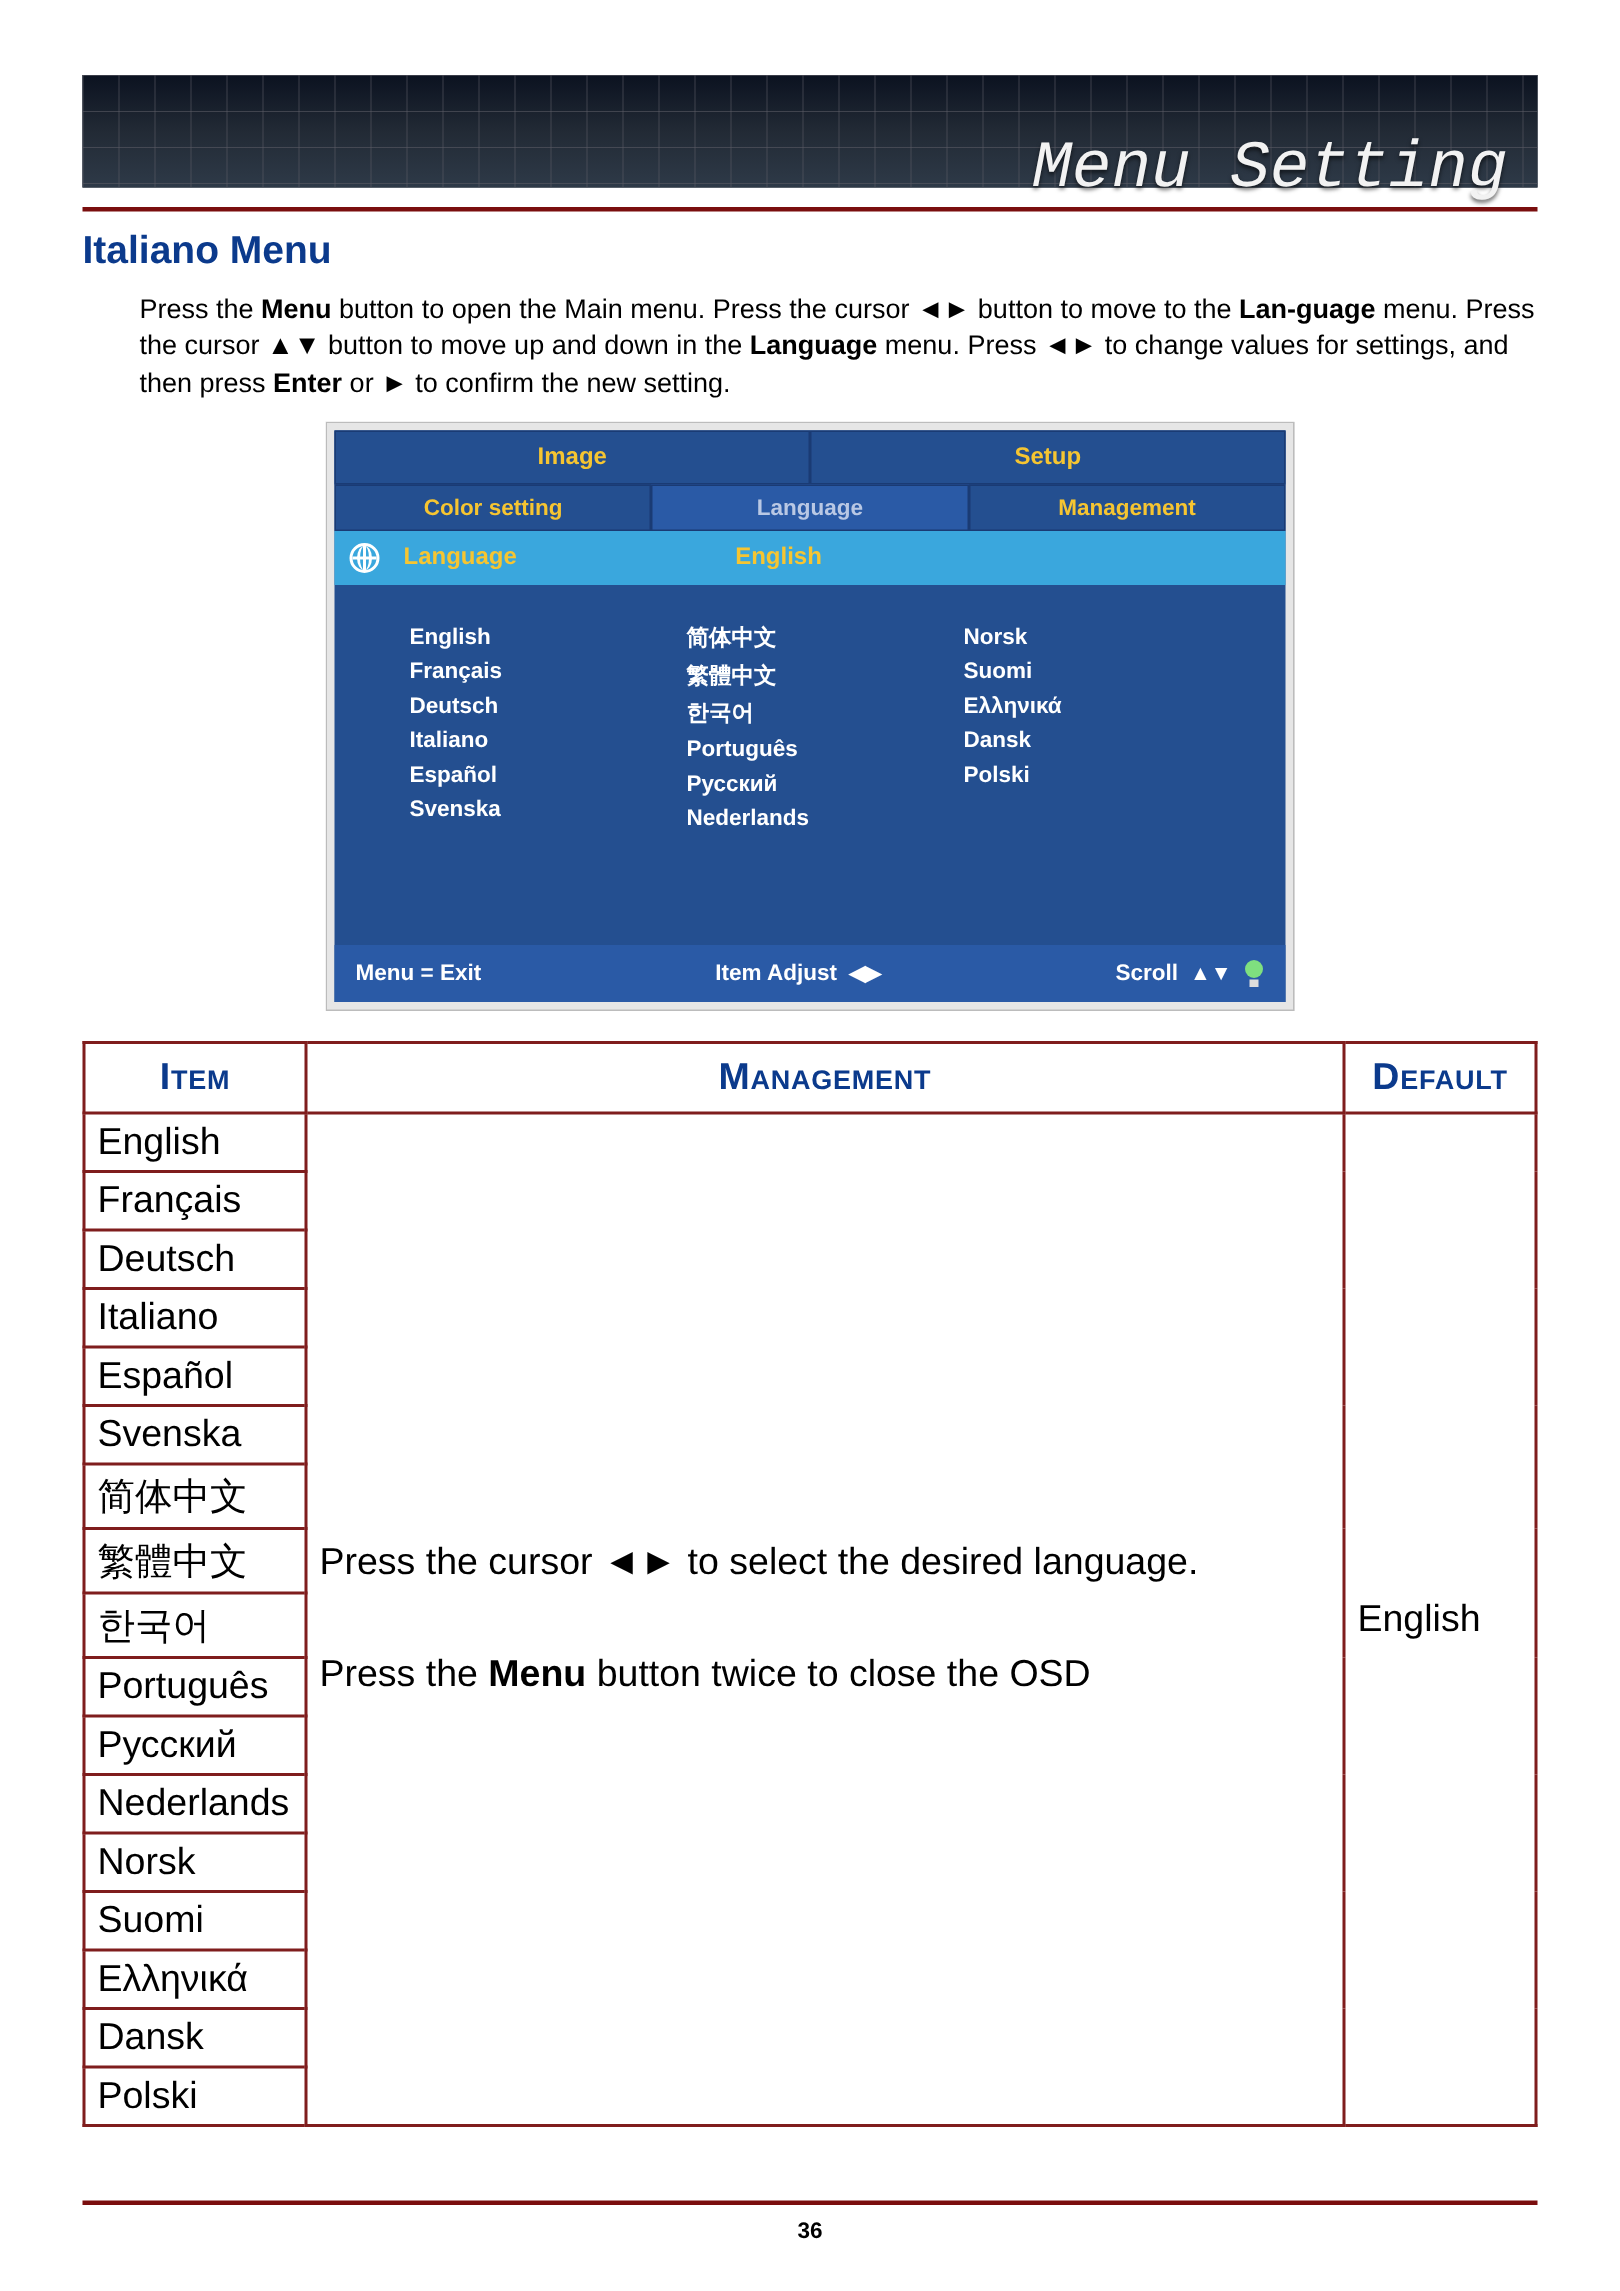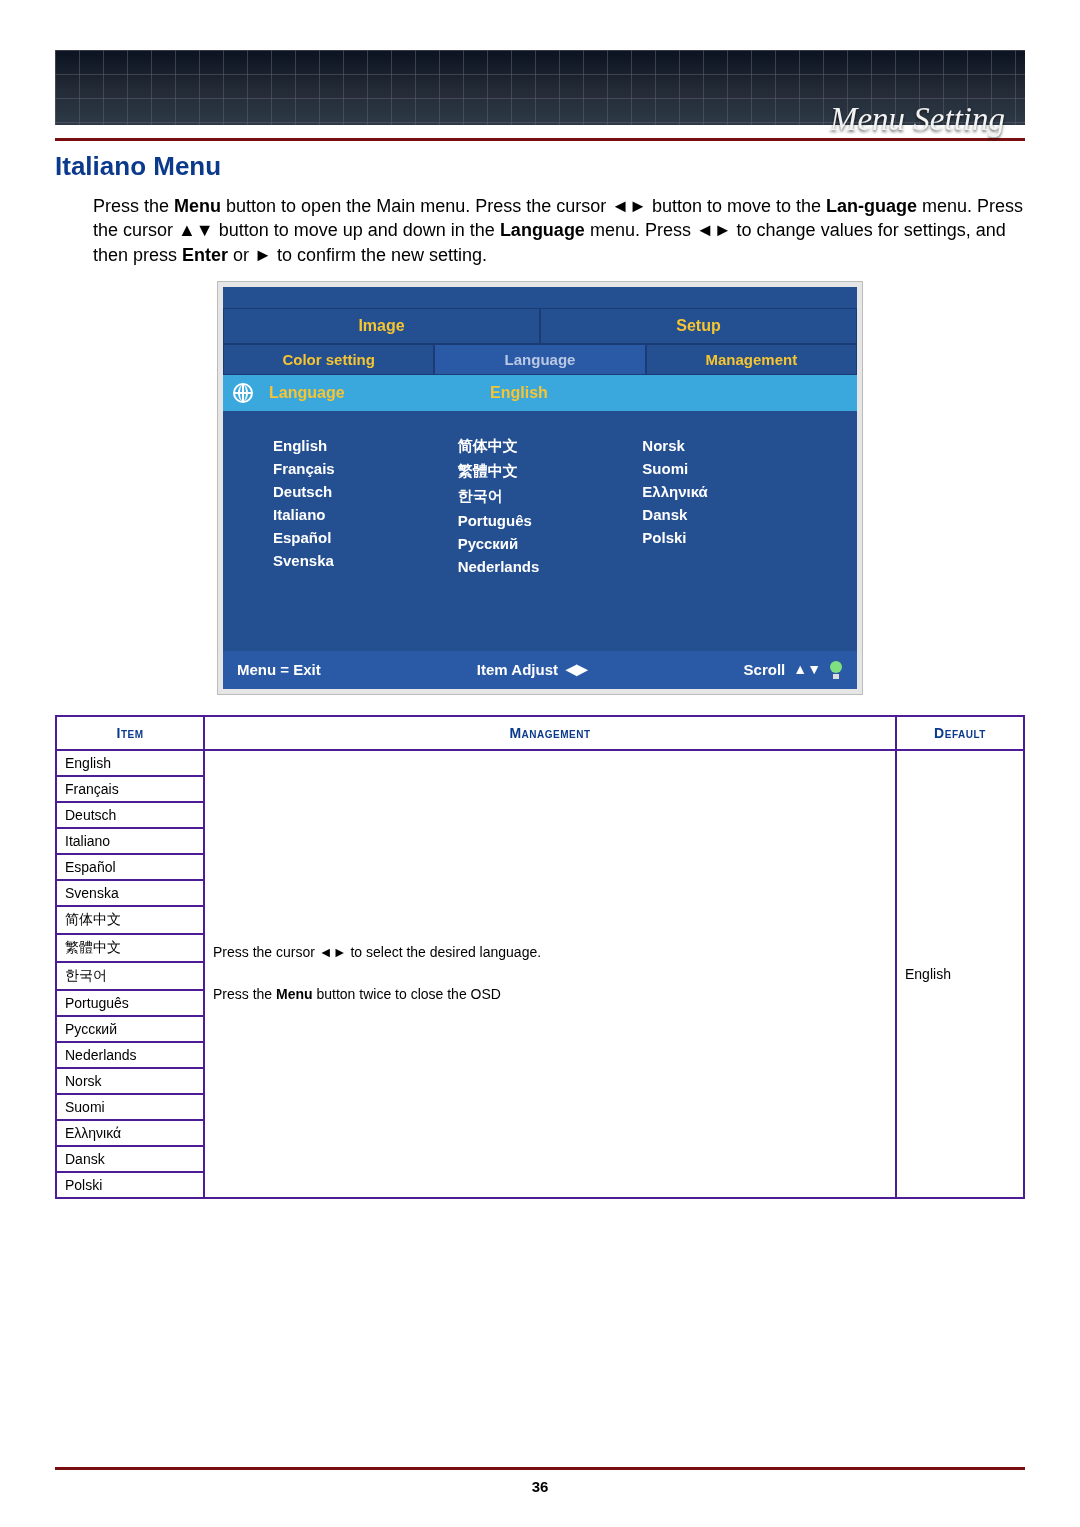--- a/index.html
+++ b/index.html
@@ -33,23 +33,23 @@
     background-image:
       linear-gradient(to right, rgba(90,90,100,.6) 0, rgba(90,90,100,.6) 1px, transparent 1px, transparent 24px),
       linear-gradient(to bottom, rgba(90,90,100,.6) 0, rgba(90,90,100,.6) 1px, transparent 1px, transparent 24px),
       linear-gradient(to bottom, #0b1220 0%, #222a35 50%, #2e3a48 100%);
     background-size: 24px 24px, 24px 24px, 100% 100%;
   }
   .header-title {
     position: absolute;
     right: 20px;
     bottom: -2px;
-    font-family: Liberation Serif, serif;
+    font-family: Liberation Mono, monospace;
     font-style: italic;
-    font-size: 33px;
+    font-size: 44px;
     color: #f2f2f2;
     text-shadow: 0 2px 3px rgba(0,0,0,.6);
   }
   .header-rule {
     border: 0;
     border-top: 3px solid #7a0e0e;
     margin: 2px 0 8px 0;
   }
   
   .section-title {
@@ -82,21 +82,20 @@
   .osd .tabs {
     display: flex;
   }
   .osd .tabs .tab {
     flex: 1;
     text-align: center;
     padding: 8px 4px;
     border: 1px solid #1a3b74;
     background: #244f90;
     color: #f6c531;
-    margin-top: 21px;
   }
   .osd .subtabs {
     display: flex;
     justify-content: flex-end;
   }
   .osd .subtabs .tab {
     flex: 1;
     text-align: center;
     padding: 6px 4px;
     border: 1px solid #1a3b74;
@@ -150,23 +149,23 @@
   }
   .bulb-icon::before{content:"";position:absolute;top:0;left:1px;width:12px;height:12px;border-radius:50%;background:#7fe07f;}
   .bulb-icon::after{content:"";position:absolute;bottom:0;left:4px;width:6px;height:5px;background:#ddd;}
   
   table.summary {
     width: 100%;
     border-collapse: collapse;
     margin-top: 14px;
   }
   table.summary th, table.summary td {
-    border: 2px solid #4c1d95;
+    border: 2px solid #7f1d1d;
     padding: 4px 8px;
-    font-size: 14px;
+    font-size: 25px;
     text-align: left;
     vertical-align: middle;
   }
   table.summary th {
     color: #0b3a8c;
     font-variant: small-caps;
     text-align: center;
     font-weight: bold;
     letter-spacing: .5px;
     padding: 8px 6px;

